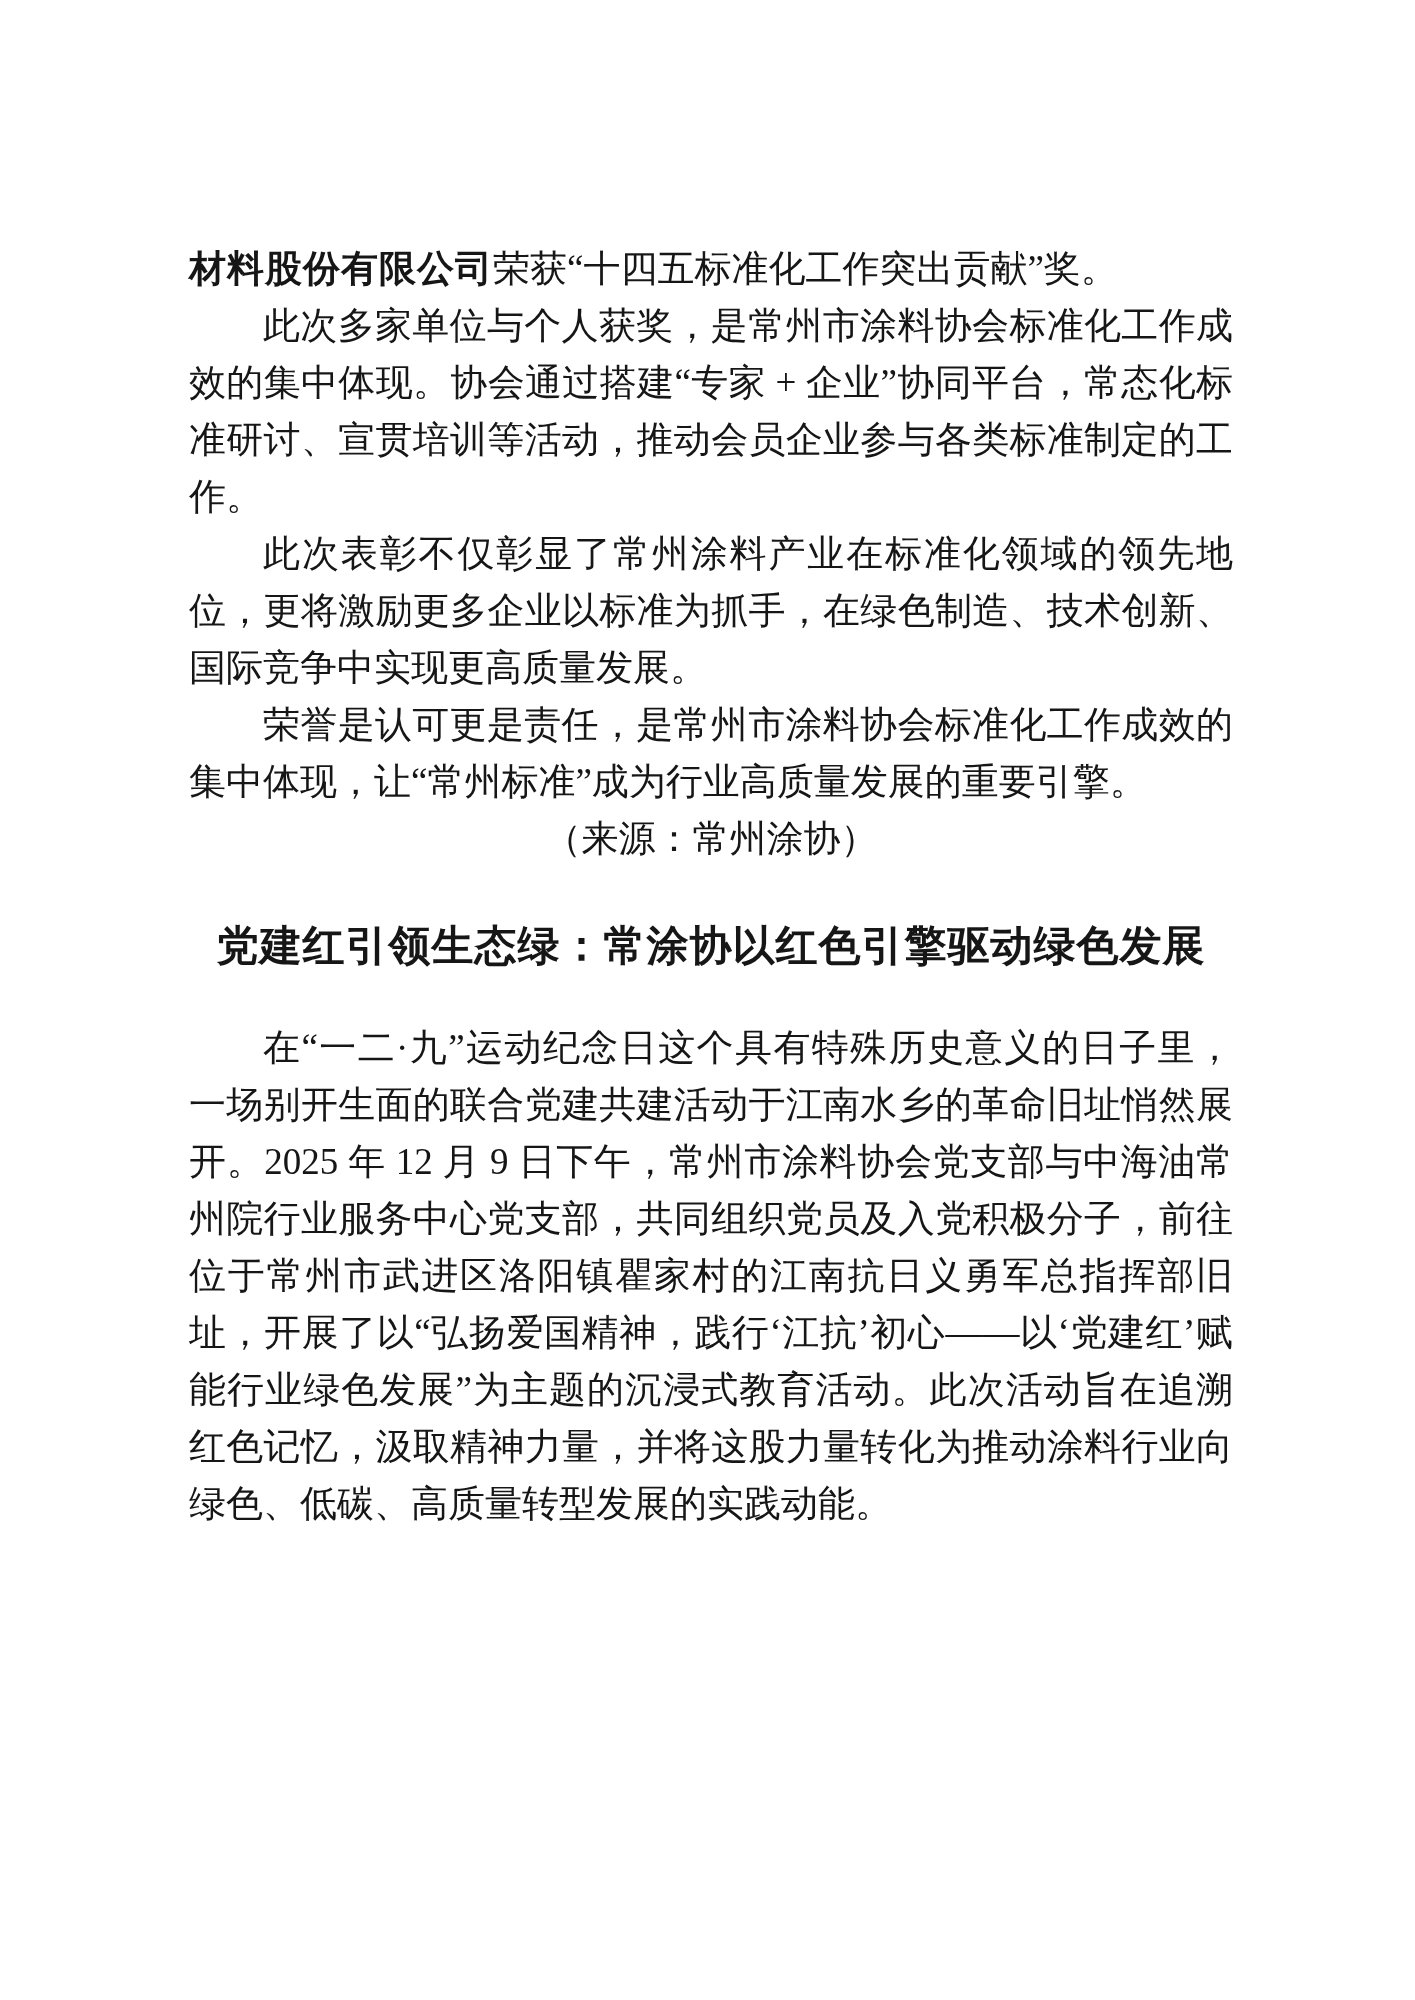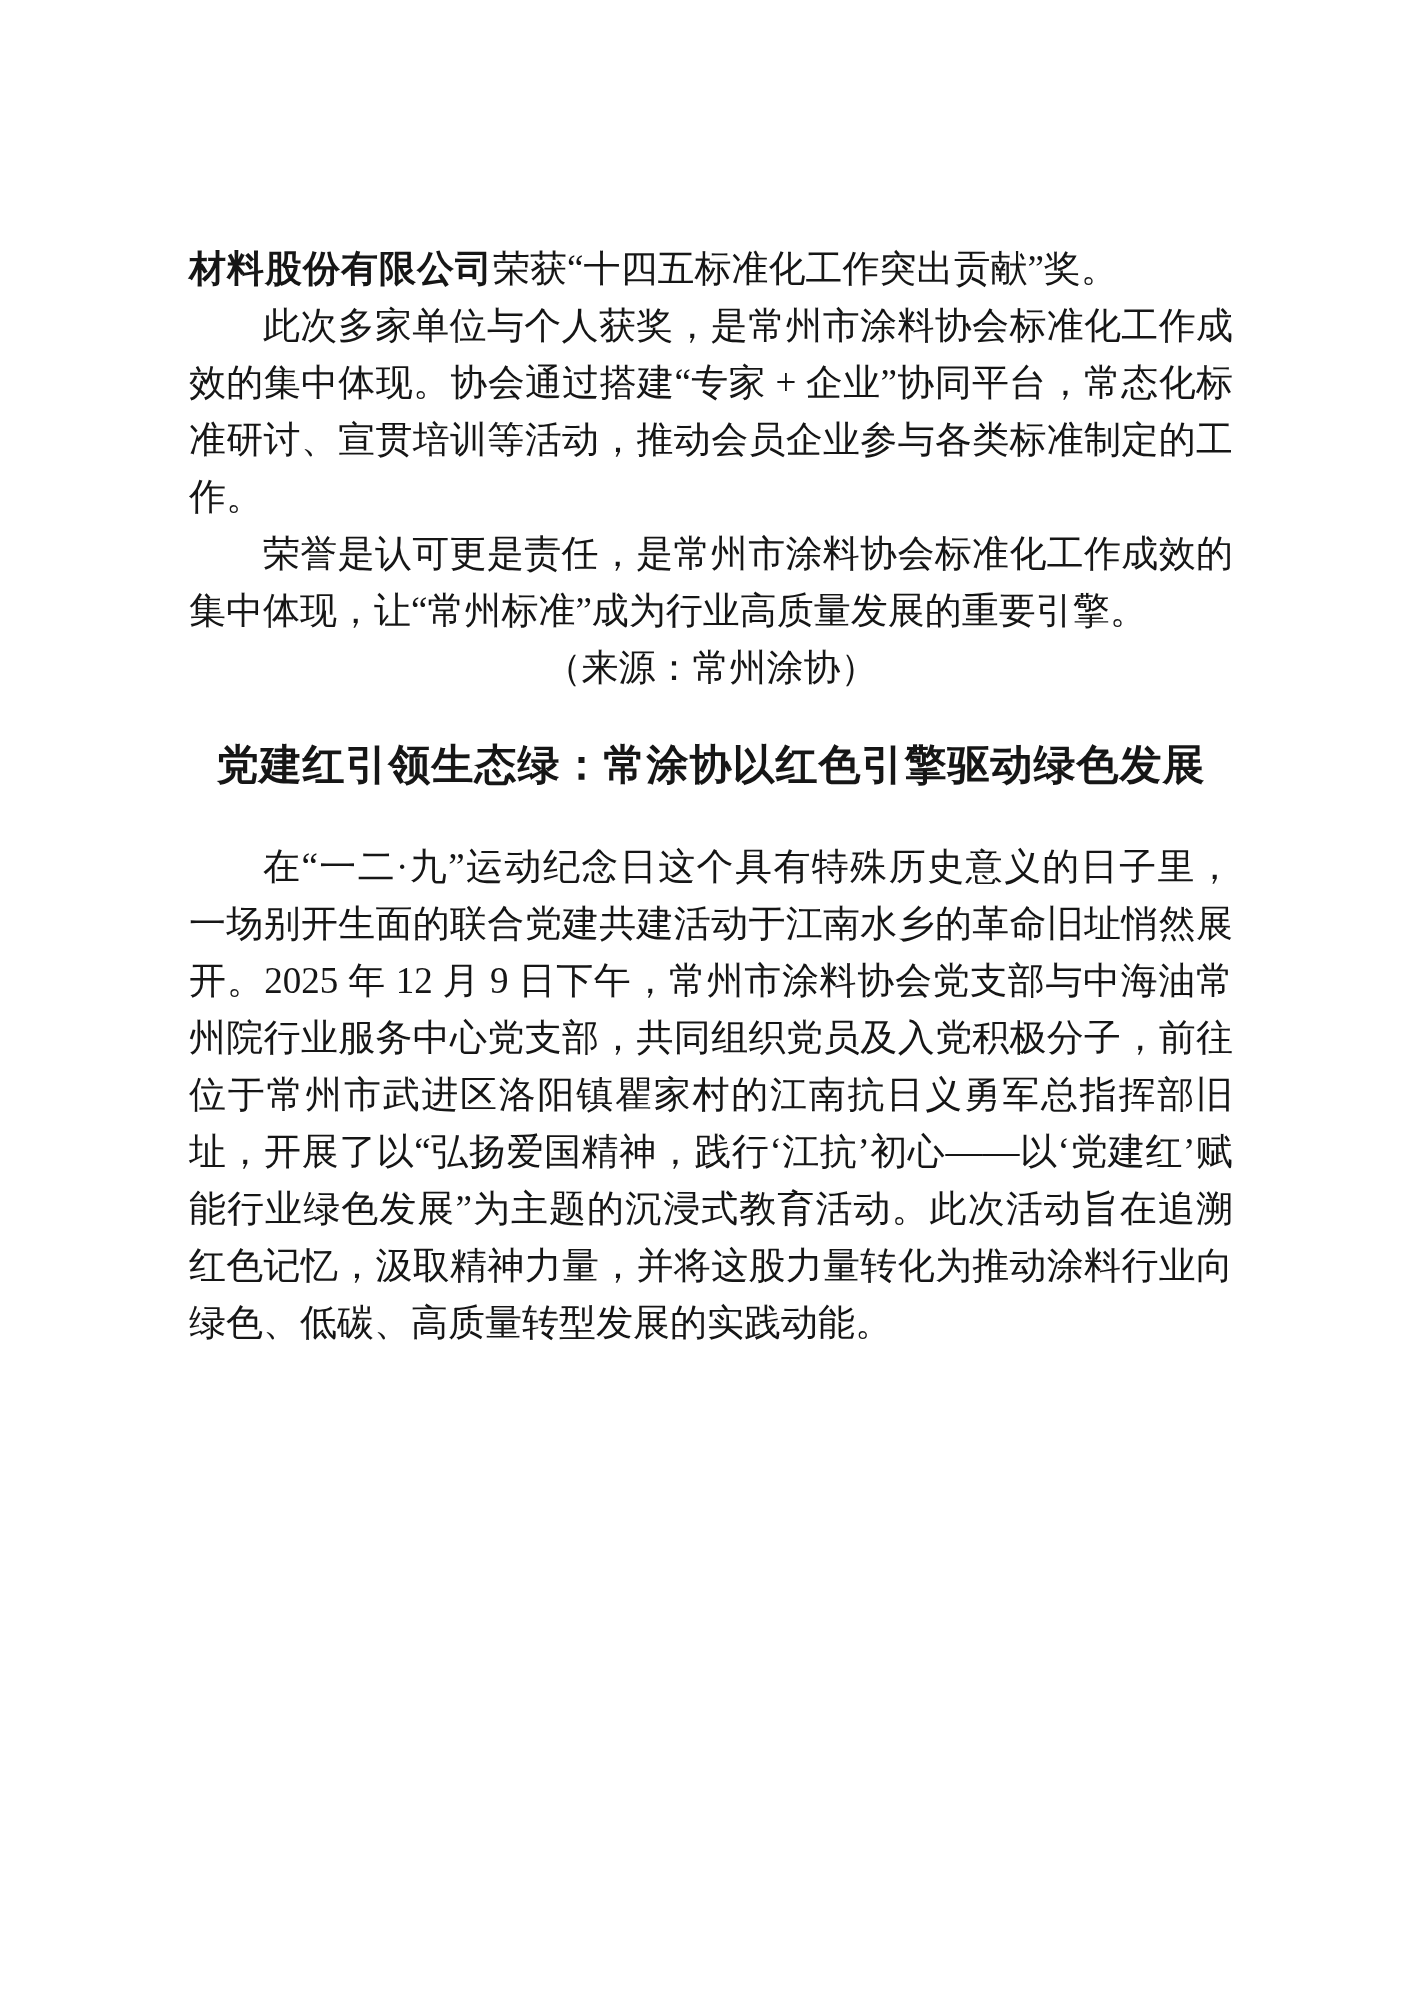--- a/index.html
+++ b/index.html
@@ -37,21 +37,21 @@
   .lead-bold {
     font-weight: bold;
     font-family: "Liberation Sans", "DejaVu Sans", sans-serif;
     letter-spacing: 1px;
   }
   p.source-line {
     text-align: center;
     text-indent: 0;
   }
   h2.article-title {
-    margin: 38px 0 42px 0;
+    margin: 48px 0 42px 0;
     font-size: 42px;
     line-height: 62px;
     font-weight: bold;
     text-align: center;
     text-indent: 0;
     letter-spacing: 1px;
   }
   .page-number {
     position: absolute;
     top: 1806px;
@@ -65,20 +65,21 @@
 </style>
 </head>
 <body>
 
 <div class="page">
   <div class="content">
 
     <section>
       <p class="continuation"><span class="lead-bold">材料股份有限公司</span><span>荣获“十四五标准化工作突出贡献”奖。</span></p>
       <p>此次多家单位与个人获奖，是常州市涂料协会标准化工作成效的集中体现。协会通过搭建“专家 + 企业”协同平台，常态化标准研讨、宣贯培训等活动，推动会员企业参与各类标准制定的工作。</p>
+      <p>此次表彰不仅彰显了常州涂料产业在标准化领域的领先地位，更将激励更多企业以标准为抓手，在绿色制造、技术创新、国际竞争中实现更高质量发展。</p>
       <p>荣誉是认可更是责任，是常州市涂料协会标准化工作成效的集中体现，让“常州标准”成为行业高质量发展的重要引擎。</p>
       <p class="source-line">（来源：常州涂协）</p>
     </section>
 
     <section>
       <h2 class="article-title">党建红引领生态绿：常涂协以红色引擎驱动绿色发展</h2>
       <p>在“一二·九”运动纪念日这个具有特殊历史意义的日子里，一场别开生面的联合党建共建活动于江南水乡的革命旧址悄然展开。2025 年 12 月 9 日下午，常州市涂料协会党支部与中海油常州院行业服务中心党支部，共同组织党员及入党积极分子，前往位于常州市武进区洛阳镇瞿家村的江南抗日义勇军总指挥部旧址，开展了以“弘扬爱国精神，践行‘江抗’初心——以‘党建红’赋能行业绿色发展”为主题的沉浸式教育活动。此次活动旨在追溯红色记忆，汲取精神力量，并将这股力量转化为推动涂料行业向绿色、低碳、高质量转型发展的实践动能。</p>
     </section>
 
   </div>

